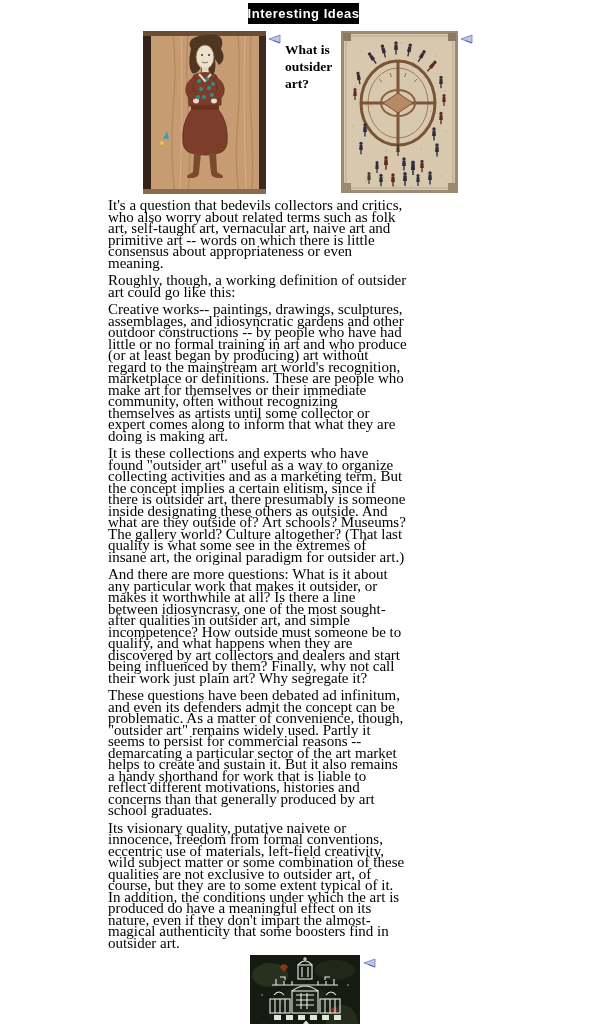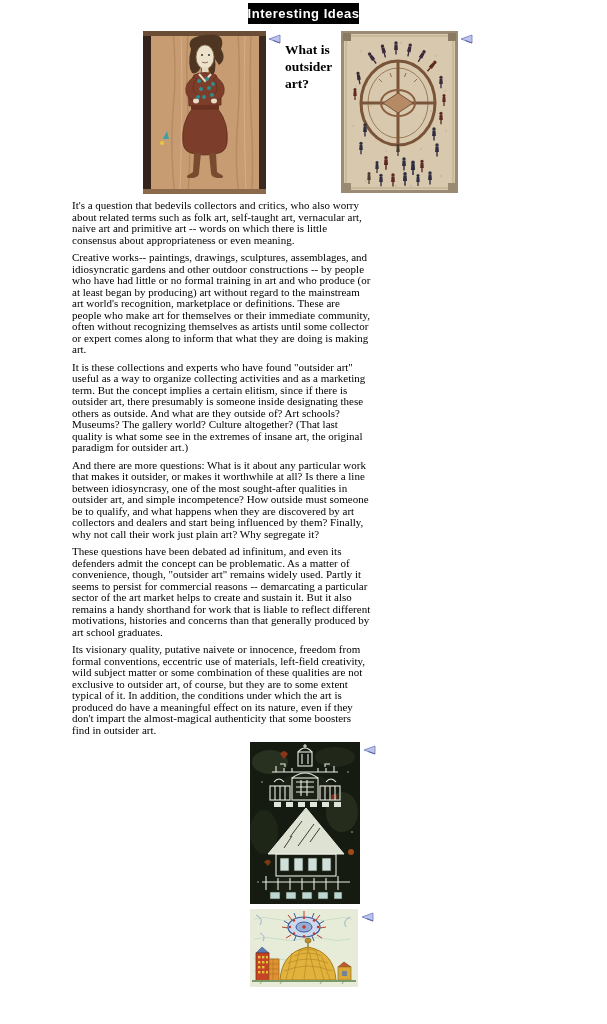--- a/index.html
+++ b/index.html
@@ -16,22 +16,22 @@
   .top-row{
     margin:7px 0 0 143px;display:flex;align-items:flex-start;gap:2px;
   }
   .fig{display:block;line-height:0;}
   .arrow{display:inline-block;margin-top:3px;line-height:0;cursor:pointer;}
   .headline{
     width:54px;margin:11px 0 0 2px;
     font-size:13.5px;font-weight:bold;line-height:1.25;
   }
   .article{
-    margin:6px 0 0 72px;width:299px;
-    font-size:11px;line-height:11.5px;
+    margin:6px 0 0 108px;width:299px;
+    font-size:15px;line-height:11.5px;
   }
   .article p{margin:0 0 6px 0;}
   .mid-figs{margin:0 0 0 250px;}
   .mid-row{display:flex;align-items:flex-start;gap:3px;}
   .mid-row + .mid-row{margin-top:5px;}
 </style>
 </head>
 <body>
 
 <div class="page">
@@ -178,20 +178,21 @@
     <span class="arrow">
       <svg width="13" height="10" viewBox="0 0 13 10">
           <polygon points="12,1 1,5 12,9" fill="#bcc4ee" stroke="#7078b8" stroke-width="0.8"></polygon>
           <path d="M12,9 L5.5,6.6" stroke="#5860a0" stroke-width="1"></path>
         </svg>
     </span>
   </div>
 
   <div class="article">
     <p>It's a question that bedevils collectors and critics, who also worry about related terms such as folk art, self-taught art, vernacular art, naive art and primitive art -- words on which there is little consensus about appropriateness or even meaning.</p>
+    <p>Roughly, though, a working definition of outsider art could go like this:</p>
     <p>Creative works-- paintings, drawings, sculptures, assemblages, and idiosyncratic gardens and other outdoor constructions -- by people who have had little or no formal training in art and who produce (or at least began by producing) art without regard to the mainstream art world's recognition, marketplace or definitions. These are people who make art for themselves or their immediate community, often without recognizing themselves as artists until some collector or expert comes along to inform that what they are doing is making art.</p>
     <p>It is these collections and experts who have found "outsider art" useful as a way to organize collecting activities and as a marketing term. But the concept implies a certain elitism, since if there is outsider art, there presumably is someone inside designating these others as outside. And what are they outside of? Art schools? Museums? The gallery world? Culture altogether? (That last quality is what some see in the extremes of insane art, the original paradigm for outsider art.)</p>
     <p>And there are more questions: What is it about any particular work that makes it outsider, or makes it worthwhile at all? Is there a line between idiosyncrasy, one of the most sought-after qualities in outsider art, and simple incompetence? How outside must someone be to qualify, and what happens when they are discovered by art collectors and dealers and start being influenced by them? Finally, why not call their work just plain art? Why segregate it?</p>
     <p>These questions have been debated ad infinitum, and even its defenders admit the concept can be problematic. As a matter of convenience, though, "outsider art" remains widely used. Partly it seems to persist for commercial reasons -- demarcating a particular sector of the art market helps to create and sustain it. But it also remains a handy shorthand for work that is liable to reflect different motivations, histories and concerns than that generally produced by art school graduates.</p>
     <p>Its visionary quality, putative naivete or innocence, freedom from formal conventions, eccentric use of materials, left-field creativity, wild subject matter or some combination of these qualities are not exclusive to outsider art, of course, but they are to some extent typical of it. In addition, the conditions under which the art is produced do have a meaningful effect on its nature, even if they don't impart the almost-magical authenticity that some boosters find in outsider art.</p>
   </div>
 
   <div class="mid-figs">
     <div class="mid-row">
       <span class="fig" aria-label="Dark painting of buildings and towers outlined in white">

